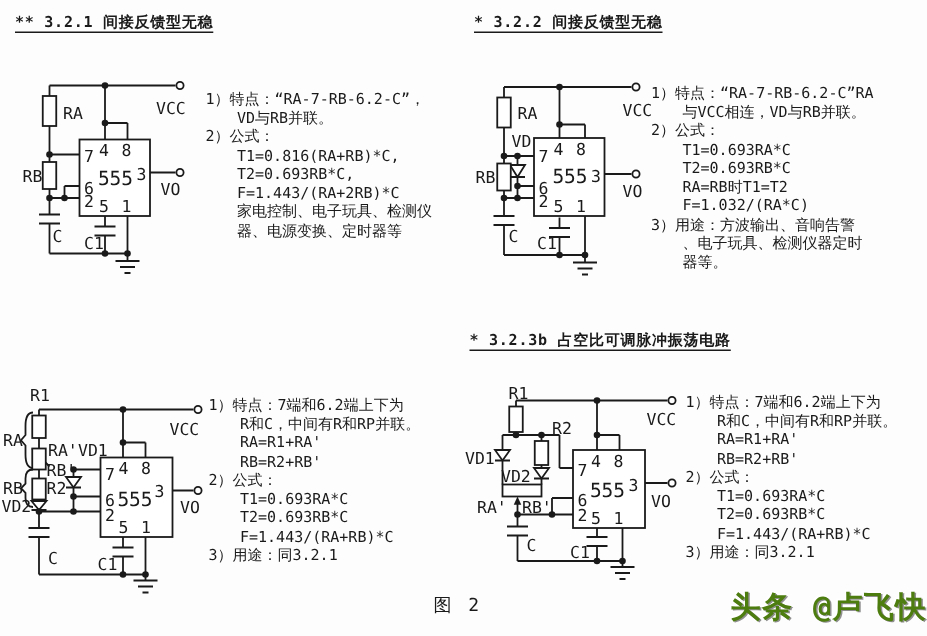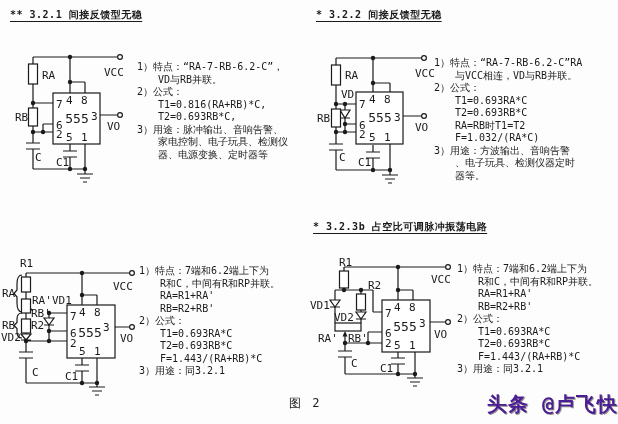--- a/index.html
+++ b/index.html
@@ -5,21 +5,21 @@
   html,body{margin:0;padding:0;background:#e9e9e9;}
   .canvas{position:relative;width:618px;height:424px;background:#fdfdfd;overflow:hidden;
           font-family:"DejaVu Sans Mono","Liberation Sans",monospace;color:#1a1a1a;}
   .title{position:absolute;font-size:10px;font-weight:bold;letter-spacing:0.5px;
          text-decoration:underline;text-underline-offset:3px;white-space:nowrap;}
   .notes{position:absolute;font-size:10px;line-height:12.5px;}
   .notes .line{white-space:nowrap;}
   .notes .ind{padding-left:21px;}
   .fig{position:absolute;left:289px;top:395px;font-size:12px;letter-spacing:2px;}
   .wm{position:absolute;left:487px;top:391px;font-size:20px;font-weight:bold;letter-spacing:1px;
-      color:#4c1d95;text-shadow:1px 1px 0 #8f8f8f, -1px -1px 0 #ffffff;white-space:nowrap;}
+      color:#4d7c0f;text-shadow:1px 1px 0 #8f8f8f, -1px -1px 0 #ffffff;white-space:nowrap;}
   svg{position:absolute;left:0;top:0;}
   svg text{font-family:"DejaVu Sans Mono","Liberation Sans",monospace;font-size:11px;fill:#1a1a1a;}
   svg text.chip{font-size:13px;}
   .wire{stroke:#1a1a1a;stroke-width:1.2;fill:none;}
   .part{stroke:#1a1a1a;stroke-width:1.2;fill:#ffffff;}
   .dot{fill:#1a1a1a;stroke:none;}
 </style>
 </head>
 <body>
 
@@ -197,21 +197,21 @@
 <div class="title" style="left:10px;top:8px">** 3.2.1 间接反馈型无稳</div>
 <div class="title" style="left:316px;top:8px">* 3.2.2 间接反馈型无稳</div>
 <div class="title" style="left:313px;top:220px">* 3.2.3b 占空比可调脉冲振荡电路</div>
 
 <div class="notes" style="left:137px;top:61px">
   <div class="line">1）特点：“RA-7-RB-6.2-C”，</div>
   <div class="line ind">VD与RB并联。</div>
   <div class="line">2）公式：</div>
   <div class="line ind">T1=0.816(RA+RB)*C,</div>
   <div class="line ind">T2=0.693RB*C,</div>
-  <div class="line">3）用途：脉冲输出、音响告警、</div>
+  <div class="line ind">F=1.443/(RA+2RB)*C</div>
   <div class="line ind">家电控制、电子玩具、检测仪</div>
   <div class="line ind">器、电源变换、定时器等</div>
 </div>
 
 <div class="notes" style="left:434px;top:57px">
   <div class="line">1）特点：“RA-7-RB-6.2-C”RA</div>
   <div class="line ind">与VCC相连，VD与RB并联。</div>
   <div class="line">2）公式：</div>
   <div class="line ind">T1=0.693RA*C</div>
   <div class="line ind">T2=0.693RB*C</div>

